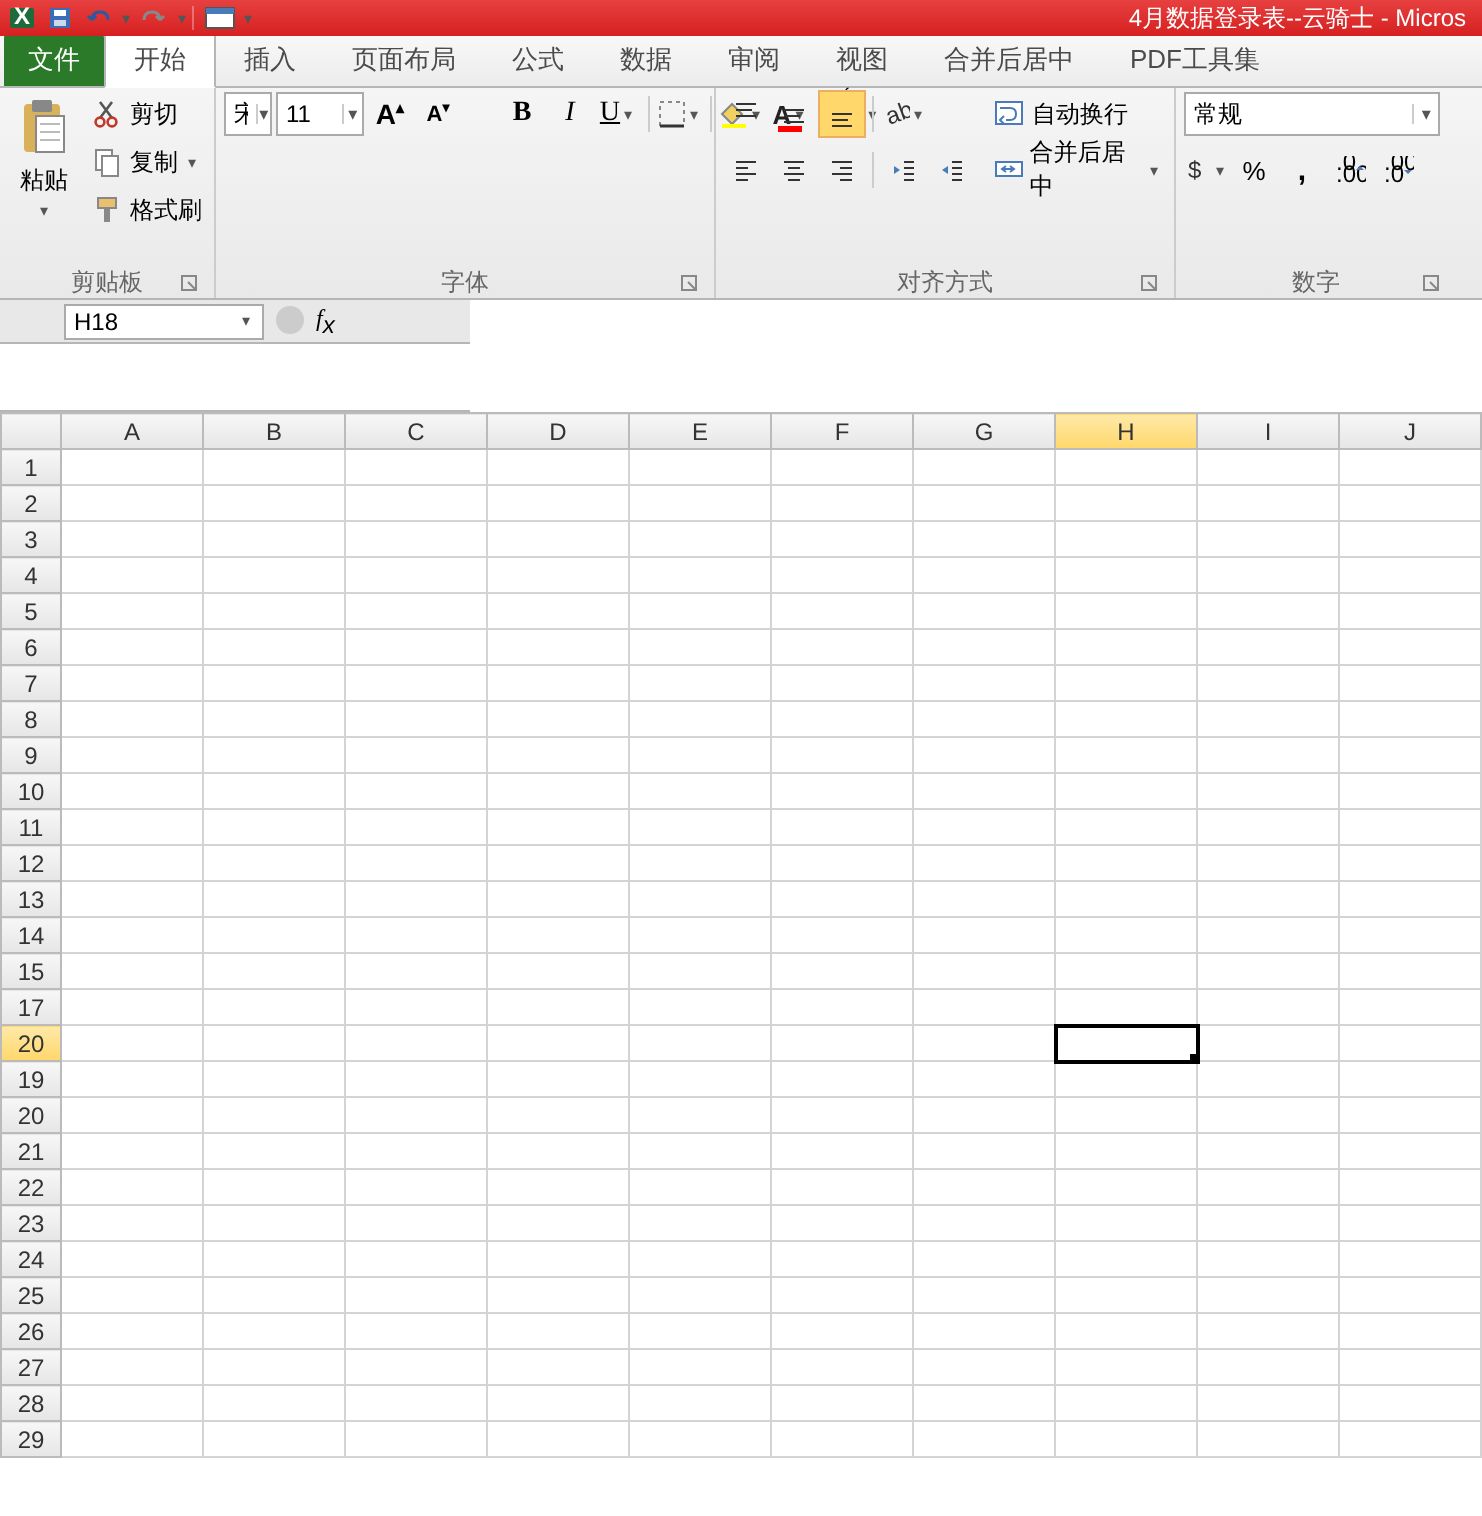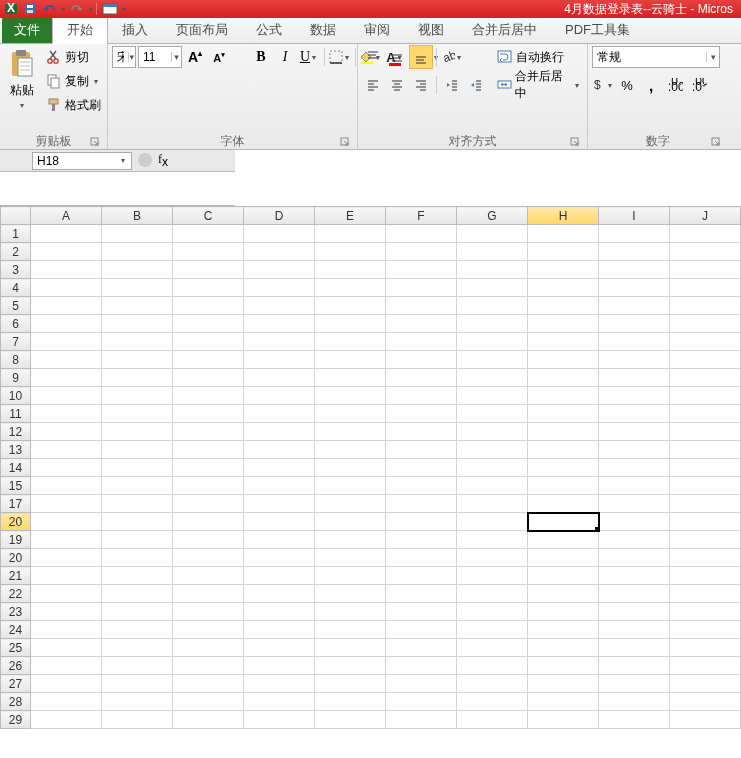--- a/index.html
+++ b/index.html
@@ -369,21 +369,21 @@
 
 <div class="namebox-wrapper">
   <div style="flex:0 0 auto">
     <div class="namebox-row" style="width:235px">
       <div class="namebox">
           <span>H18</span>
           <span class="dd-arr">▾</span>
         </div>
       <div class="fx-area">
         <div class="fx-circle"></div>
-        <span style="font-family:serif">f<sub>x</sub></span>
+        <span style="font-style:italic;font-family:serif">f<sub>x</sub></span>
       </div>
     </div>
     <div class="formula-bar"></div>
   </div>
 </div>
 
 <div class="grid-wrap">
   <table class="grid" id="grid">
       <thead>
         <tr>

